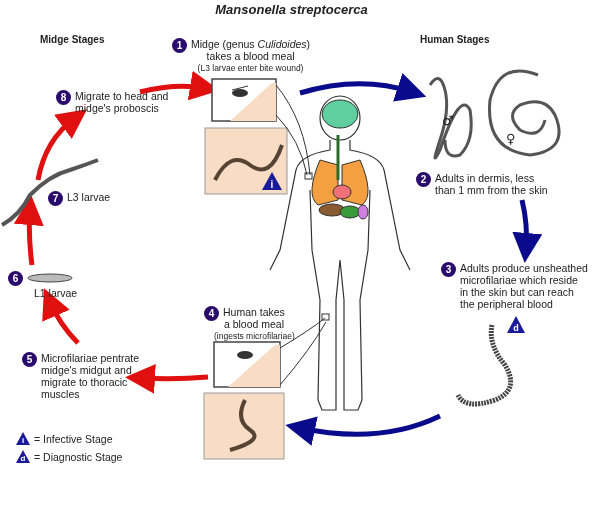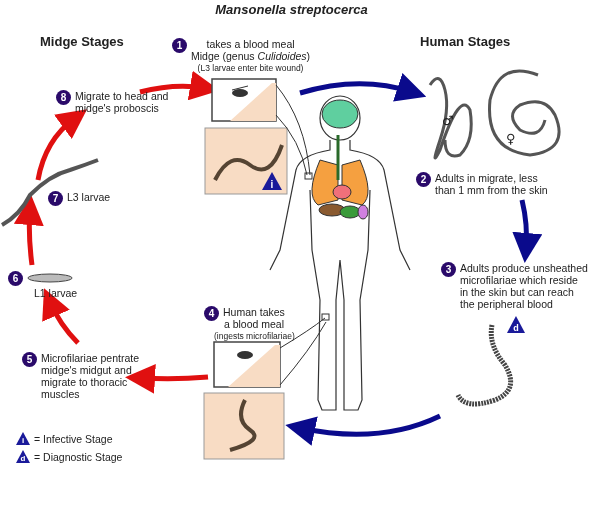--- a/index.html
+++ b/index.html
@@ -1,20 +1,20 @@
 <!DOCTYPE html>
 <html><head>
 <meta charset="utf-8">
 <style>
   html, body { margin:0; padding:0; background:#ffffff; }
   body { width:603px; height:515px; position:relative; overflow:hidden;
          font-family:"Liberation Sans", sans-serif; color:#222; }
   .abs { position:absolute; }
   .title { left:0; width:583px; top:2px; text-align:center; font-weight:bold; font-style:italic; font-size:13px; }
-  .section { font-weight:bold; font-size:13px; }
+  .section { font-weight:bold; font-size:10px; }
   .badge { display:inline-block; width:15px; height:15px; border-radius:50%;
            background:#2a0a6a; color:#fff; font-weight:bold; font-size:10px;
            text-align:center; line-height:15px; vertical-align:top; }
   .lbl { font-size:10.5px; line-height:12px; }
   .sub { font-size:8.5px; }
   .step { display:flex; align-items:flex-start; gap:4px; }
   svg { position:absolute; left:0; top:0; }
 </style>
 </head>
 <body>
@@ -110,30 +110,30 @@
   </g>
 </svg>
 
 <div class="abs title">Mansonella streptocerca</div>
 <div class="abs section" style="left:40px; top:34px;">Midge Stages</div>
 <div class="abs section" style="left:404px; top:34px;padding-left:16px;">Human Stages</div>
 
 <div class="abs step" style="left:172px; top:38px;">
   <span class="badge">1</span>
   <div class="lbl" style="text-align:center;">
+    <div><span>Midge (genus </span><i>Culidoides</i><span>)</span></div>
     <div>takes a blood meal</div>
-    <div><span>Midge (genus </span><i>Culidoides</i><span>)</span></div>
     <div class="sub">(L3 larvae enter bite wound)</div>
   </div>
 </div>
 
 <div class="abs step" style="left:416px; top:172px;">
   <span class="badge">2</span>
   <div class="lbl">
-    <div>Adults in migrate, less</div>
+    <div>Adults in dermis, less</div>
     <div>than 1 mm from the skin</div>
   </div>
 </div>
 
 <div class="abs step" style="left:441px; top:262px;">
   <span class="badge">3</span>
   <div class="lbl">
     <div>Adults produce unsheathed</div>
     <div>microfilariae which reside</div>
     <div>in the skin but can reach</div>

